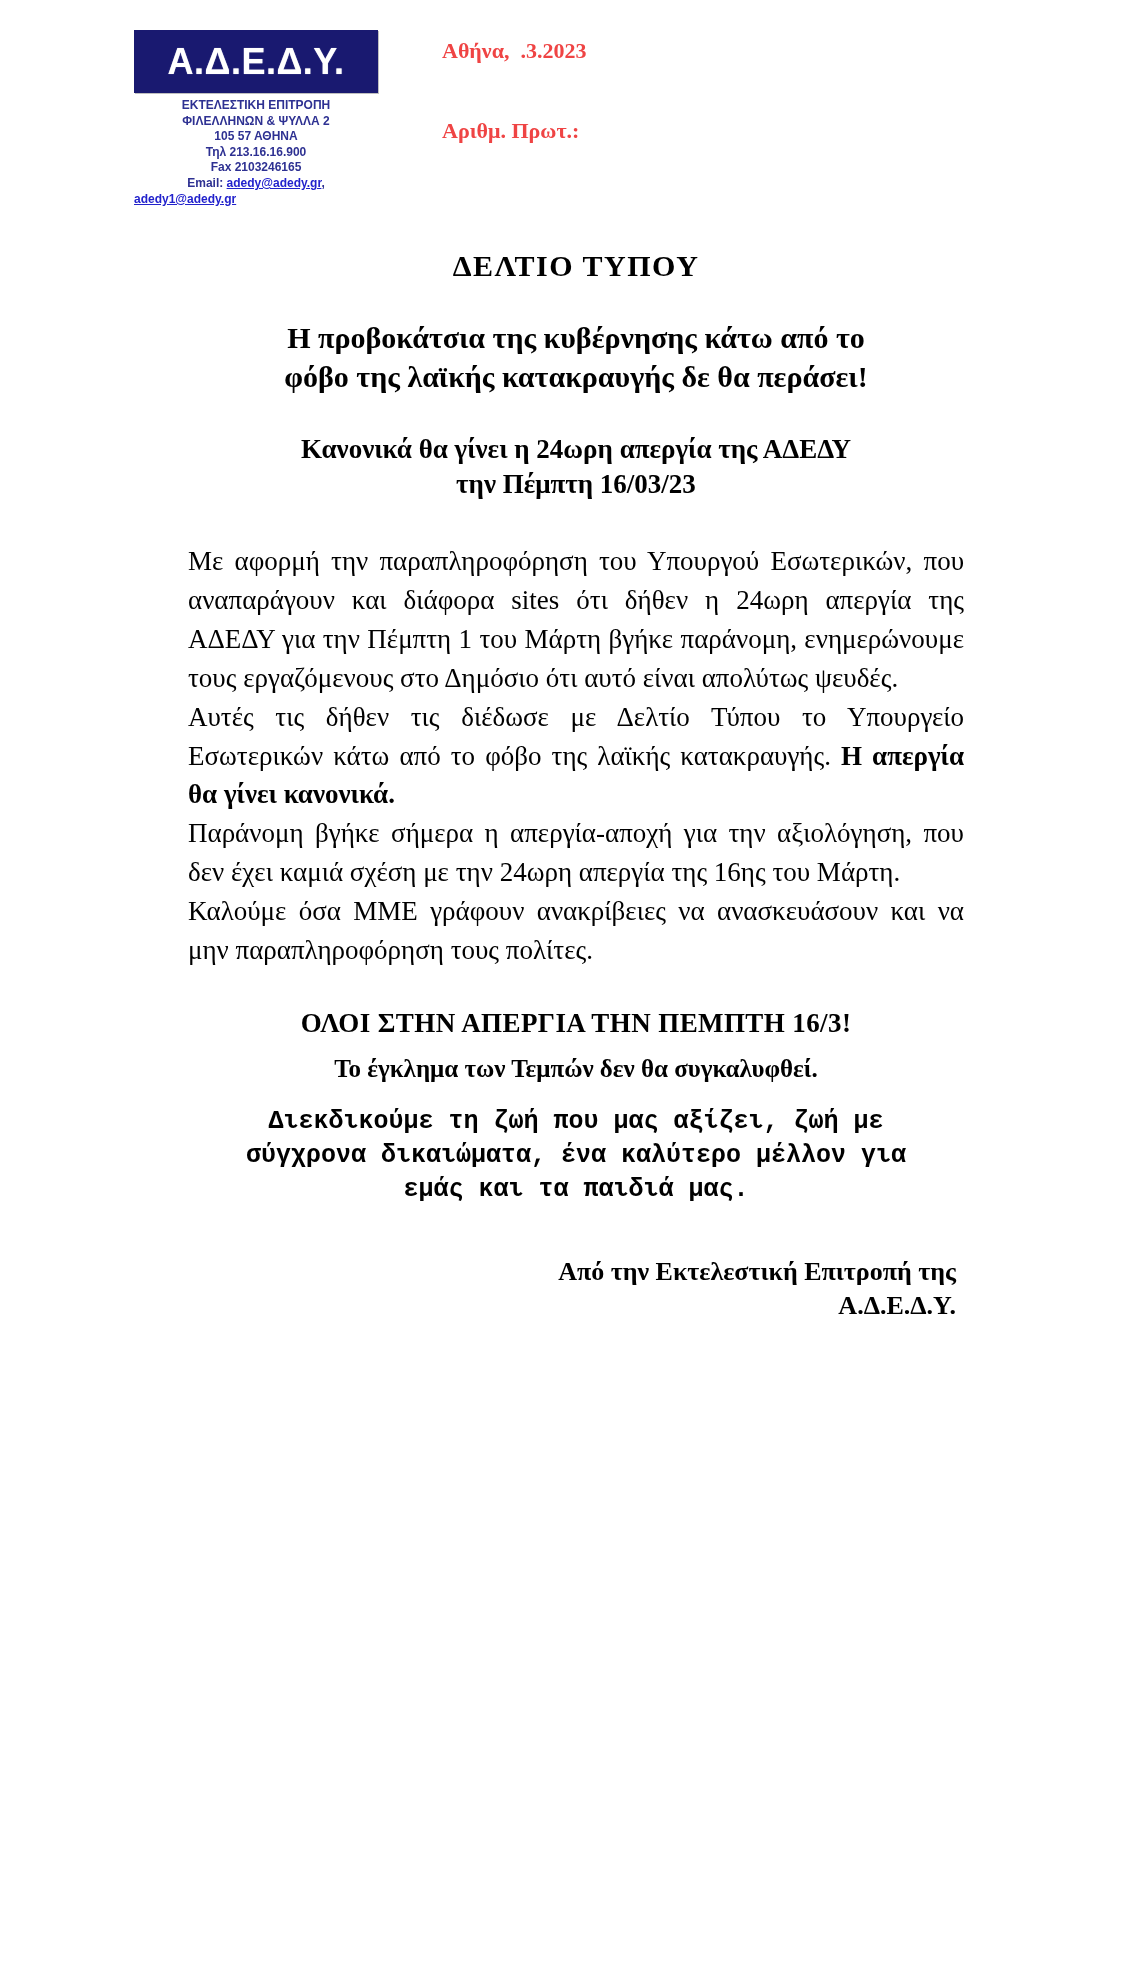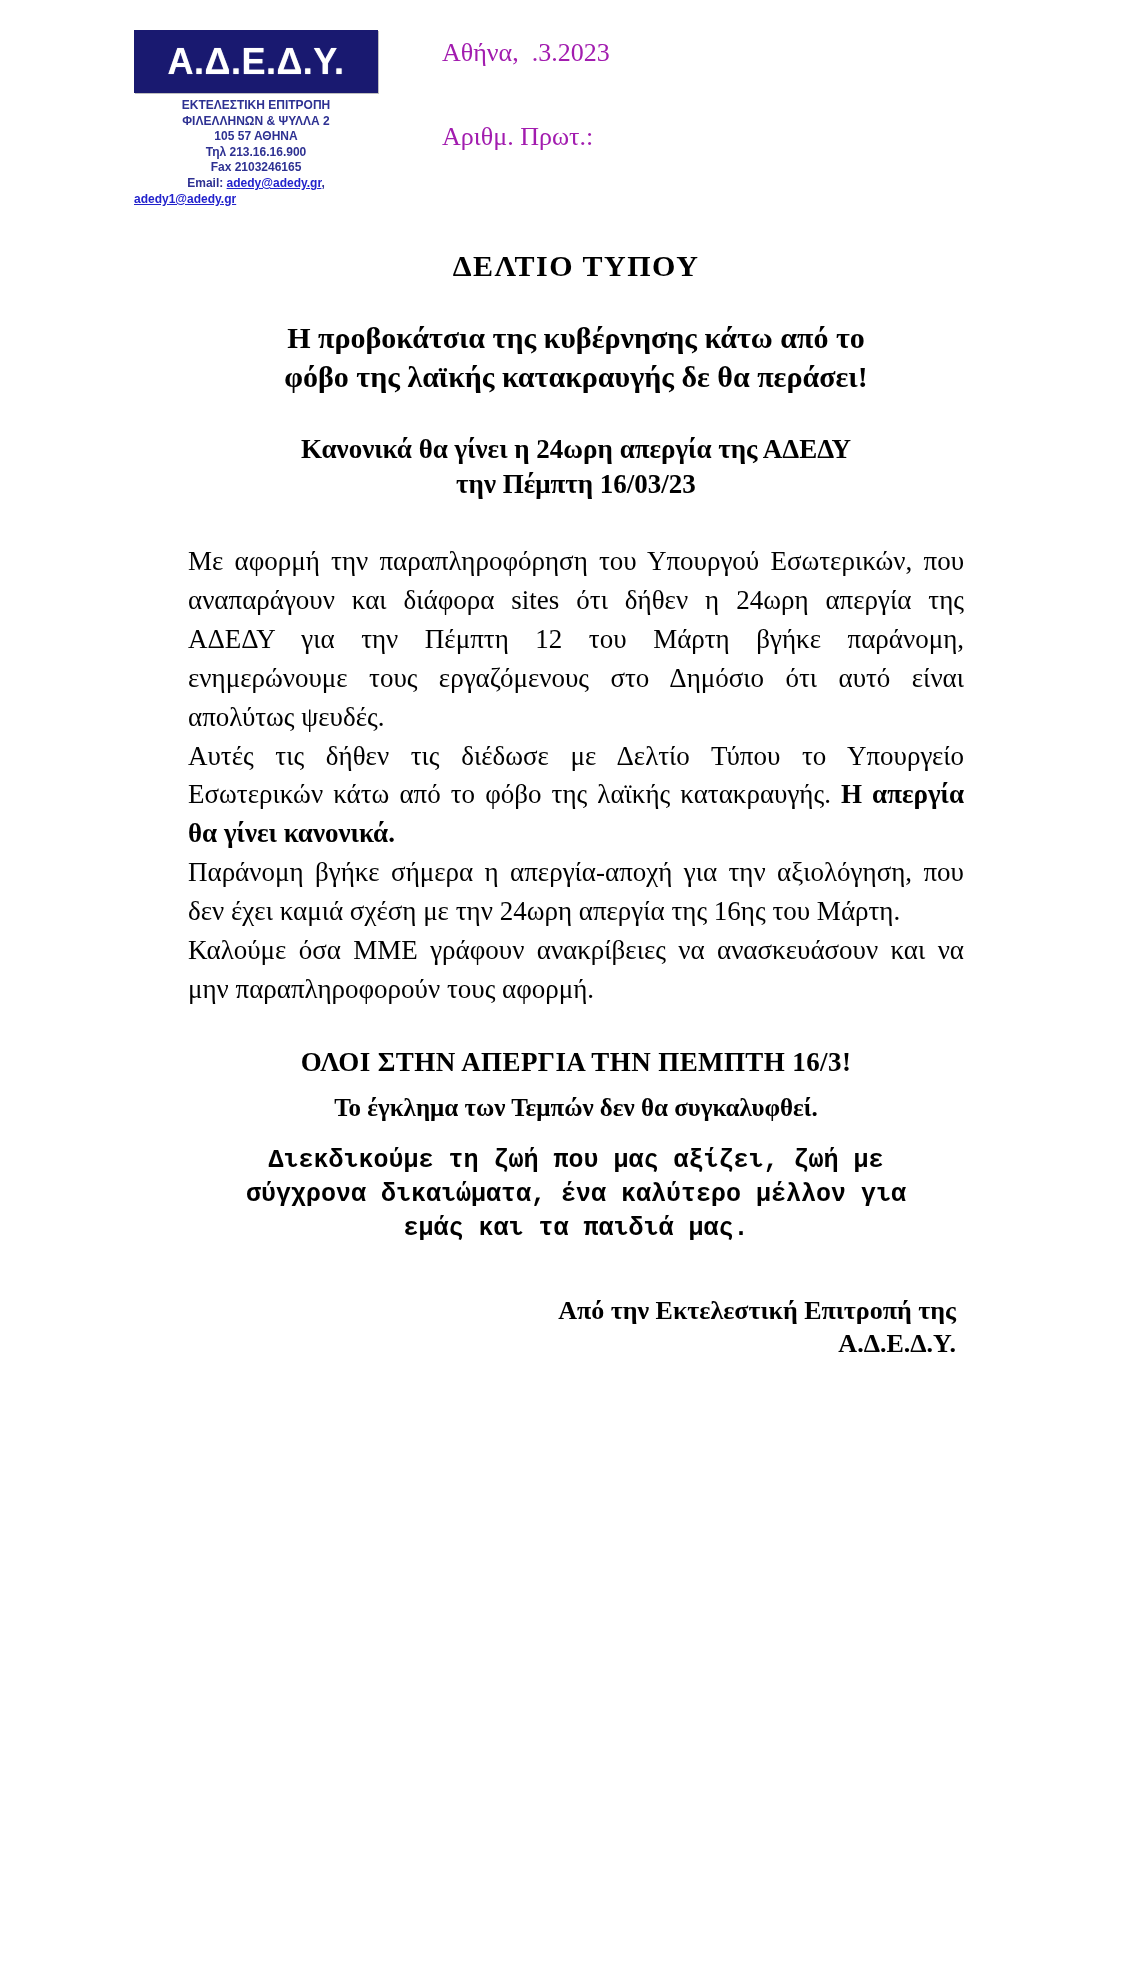--- a/index.html
+++ b/index.html
@@ -82,23 +82,23 @@
     text-decoration: underline;
   }
 
   .meta {
     margin-left: 36px;
     padding-top: 8px;
     flex: 1 1 auto;
   }
   .meta .meta-line {
     font-family: "Liberation Serif", "DejaVu Serif", serif;
-    font-weight: normal;
-    font-size: 26px;
-    color: #a21caf;
+    font-weight: bold;
+    font-size: 22px;
+    color: #ef4444;
     white-space: pre;
   }
   .meta .meta-date { margin-bottom: 54px; }
 
   
   .content {
     margin: 0 auto;
     width: 776px;
     padding-left: 8px;
   }
@@ -213,24 +213,24 @@
       <div>Η προβοκάτσια της κυβέρνησης κάτω από το</div>
       <div>φόβο της λαϊκής κατακραυγής δε θα περάσει!</div>
     </div>
 
     <div class="subheadline">
       <div>Κανονικά θα γίνει η 24ωρη απεργία της ΑΔΕΔΥ</div>
       <div>την Πέμπτη 16/03/23</div>
     </div>
 
     <div class="body-text">
-      <p>Με αφορμή την παραπληροφόρηση του Υπουργού Εσωτερικών, που αναπαράγουν και διάφορα sites ότι δήθεν η 24ωρη απεργία της ΑΔΕΔΥ για την Πέμπτη 12 του Μάρτη βγήκε παράνομη, ενημερώνουμε τους εργαζόμενους στο Δημόσιο ότι αυτό είναι απολύτως ψευδές.</p>
+      <p>Με αφορμή την παραπληροφόρηση του Υπουργού Εσωτερικών, που αναπαράγουν και διάφορα sites ότι δήθεν η 24ωρη απεργία της ΑΔΕΔΥ για την Πέμπτη 1 του Μάρτη βγήκε παράνομη, ενημερώνουμε τους εργαζόμενους στο Δημόσιο ότι αυτό είναι απολύτως ψευδές.</p>
       <p><span>Αυτές τις δήθεν τις διέδωσε με Δελτίο Τύπου το Υπουργείο Εσωτερικών κάτω από το φόβο της λαϊκής κατακραυγής. </span><b>Η απεργία θα γίνει κανονικά.</b></p>
       <p>Παράνομη βγήκε σήμερα η απεργία-αποχή για την αξιολόγηση, που δεν έχει καμιά σχέση με την 24ωρη απεργία της 16ης του Μάρτη.</p>
-      <p>Καλούμε όσα ΜΜΕ γράφουν ανακρίβειες να ανασκευάσουν και να μην παραπληροφορούν τους αφορμή.</p>
+      <p>Καλούμε όσα ΜΜΕ γράφουν ανακρίβειες να ανασκευάσουν και να μην παραπληροφόρηση τους πολίτες.</p>
     </div>
 
     <div class="closing">
       <div class="call-1">ΟΛΟΙ ΣΤΗΝ ΑΠΕΡΓΙΑ ΤΗΝ ΠΕΜΠΤΗ 16/3!</div>
       <div class="call-2">Το έγκλημα των Τεμπών δεν θα συγκαλυφθεί.</div>
       <div class="call-3">
         <div>Διεκδικούμε τη ζωή που μας αξίζει, ζωή με</div>
         <div>σύγχρονα δικαιώματα, ένα καλύτερο μέλλον για</div>
         <div>εμάς και τα παιδιά μας.</div>
       </div>

